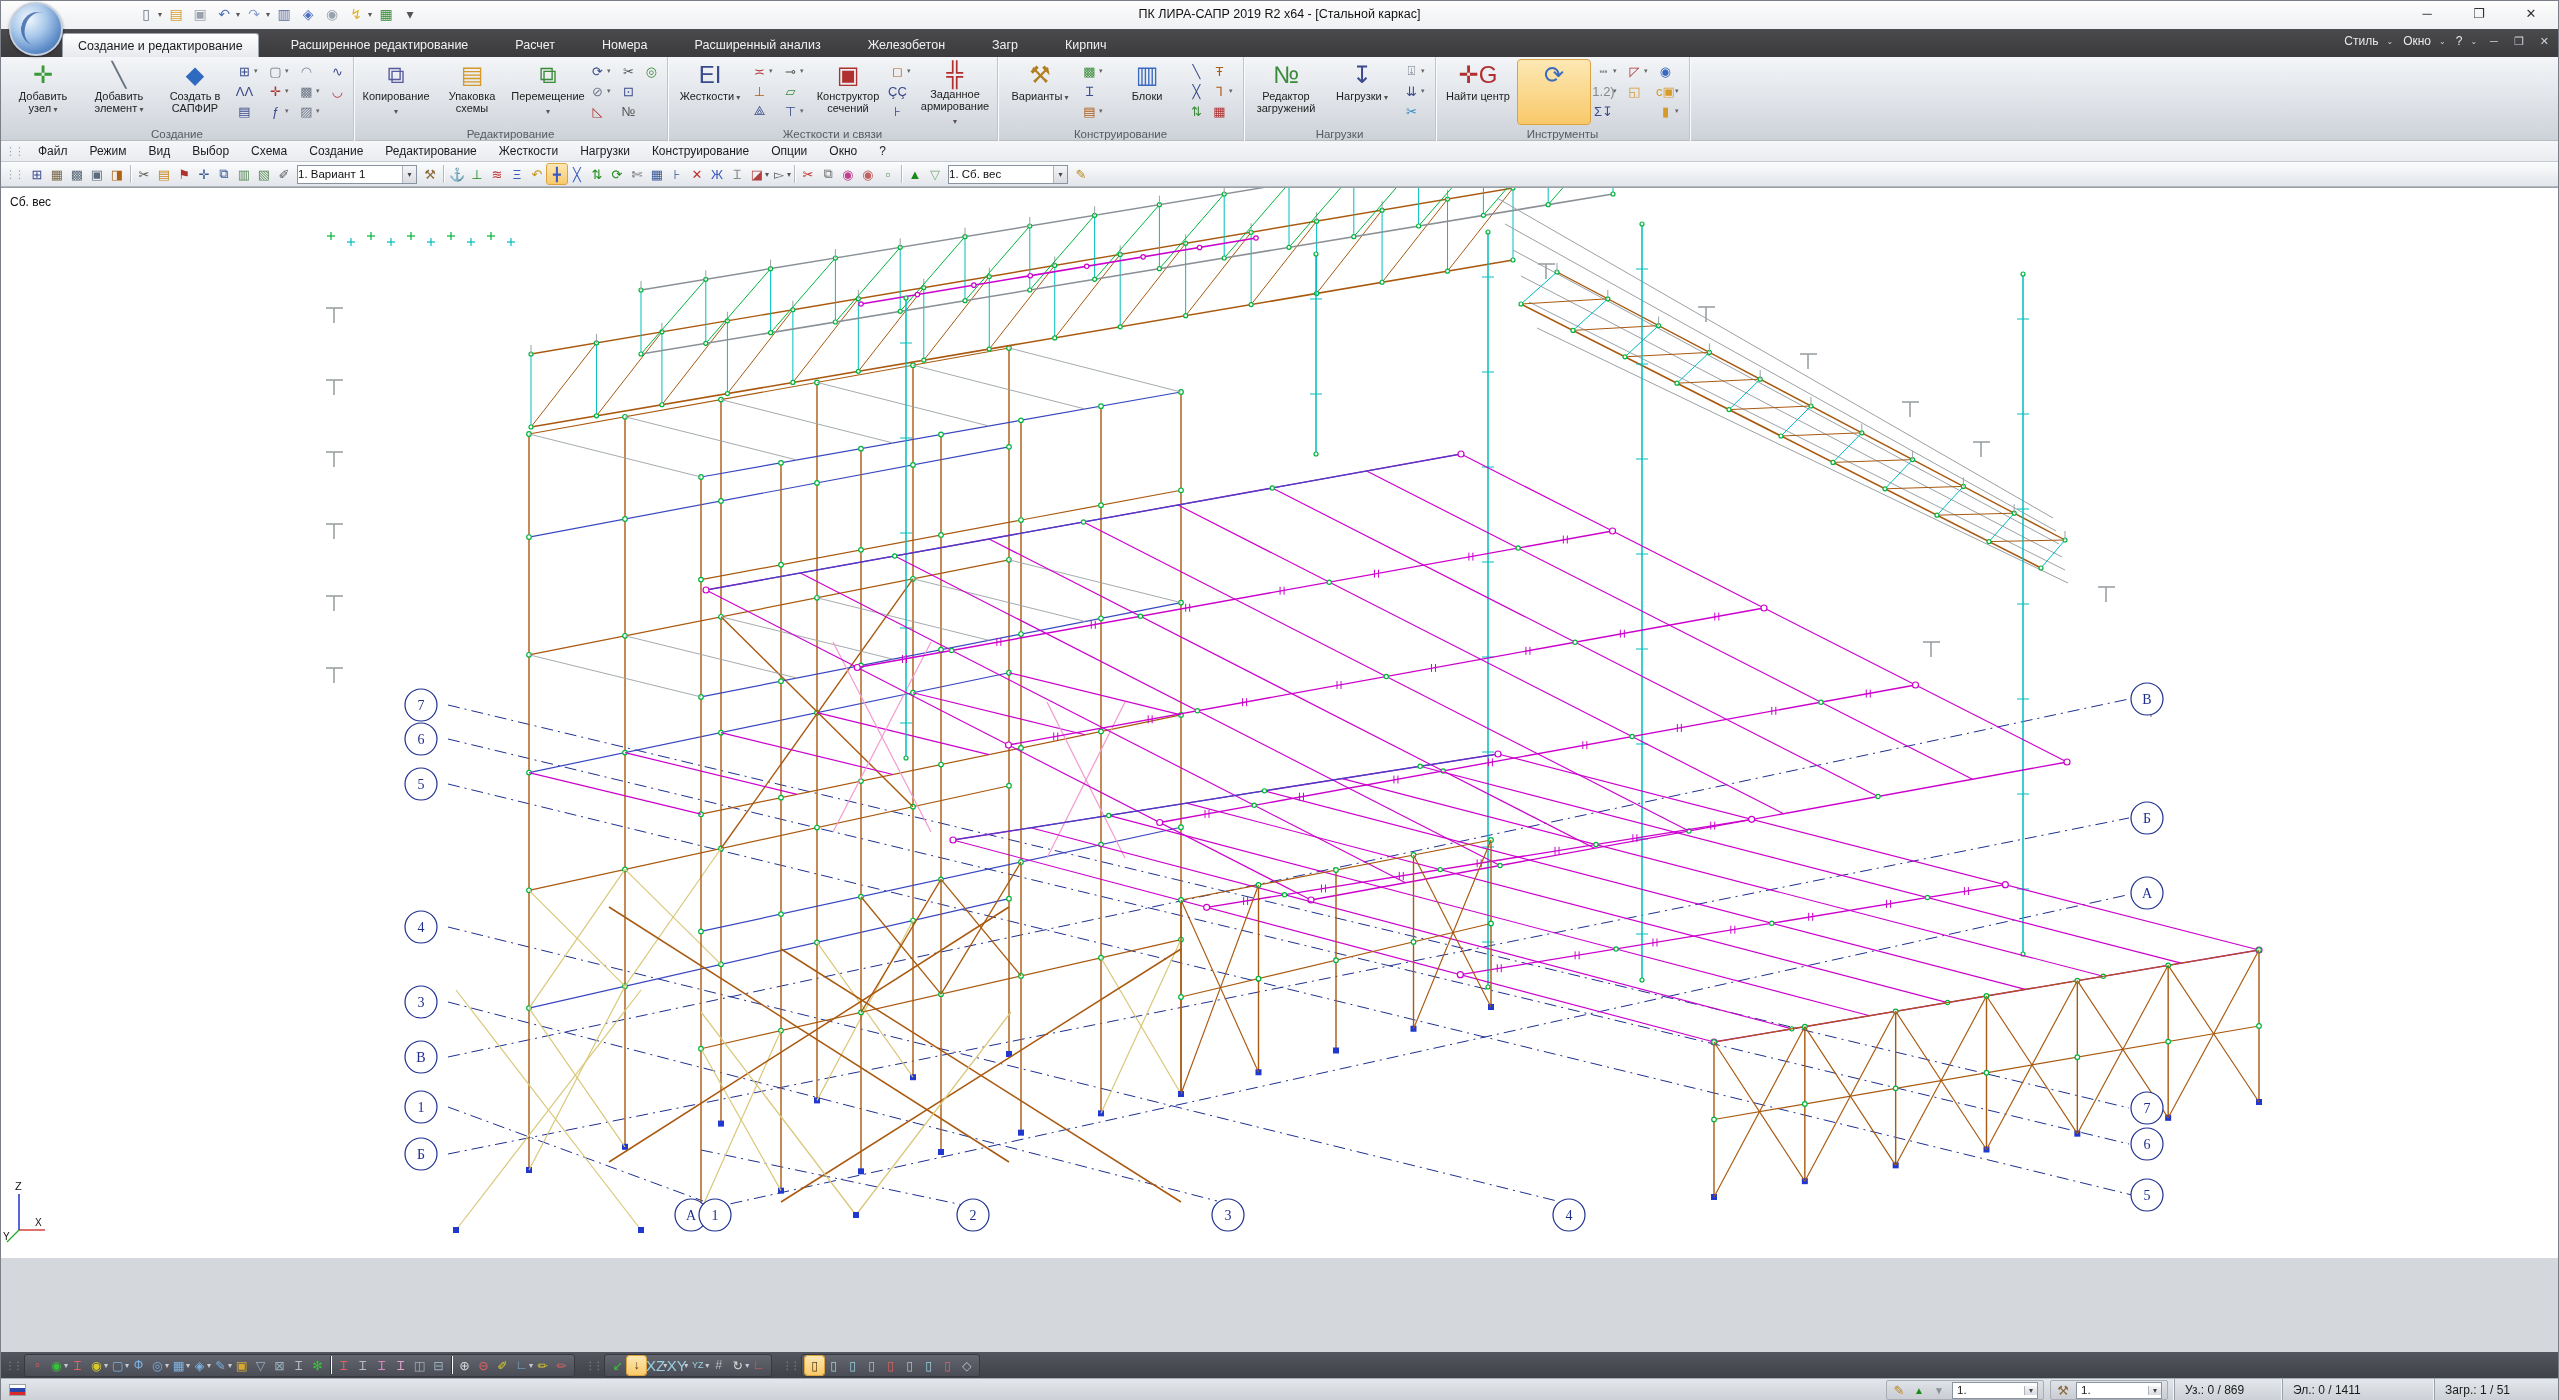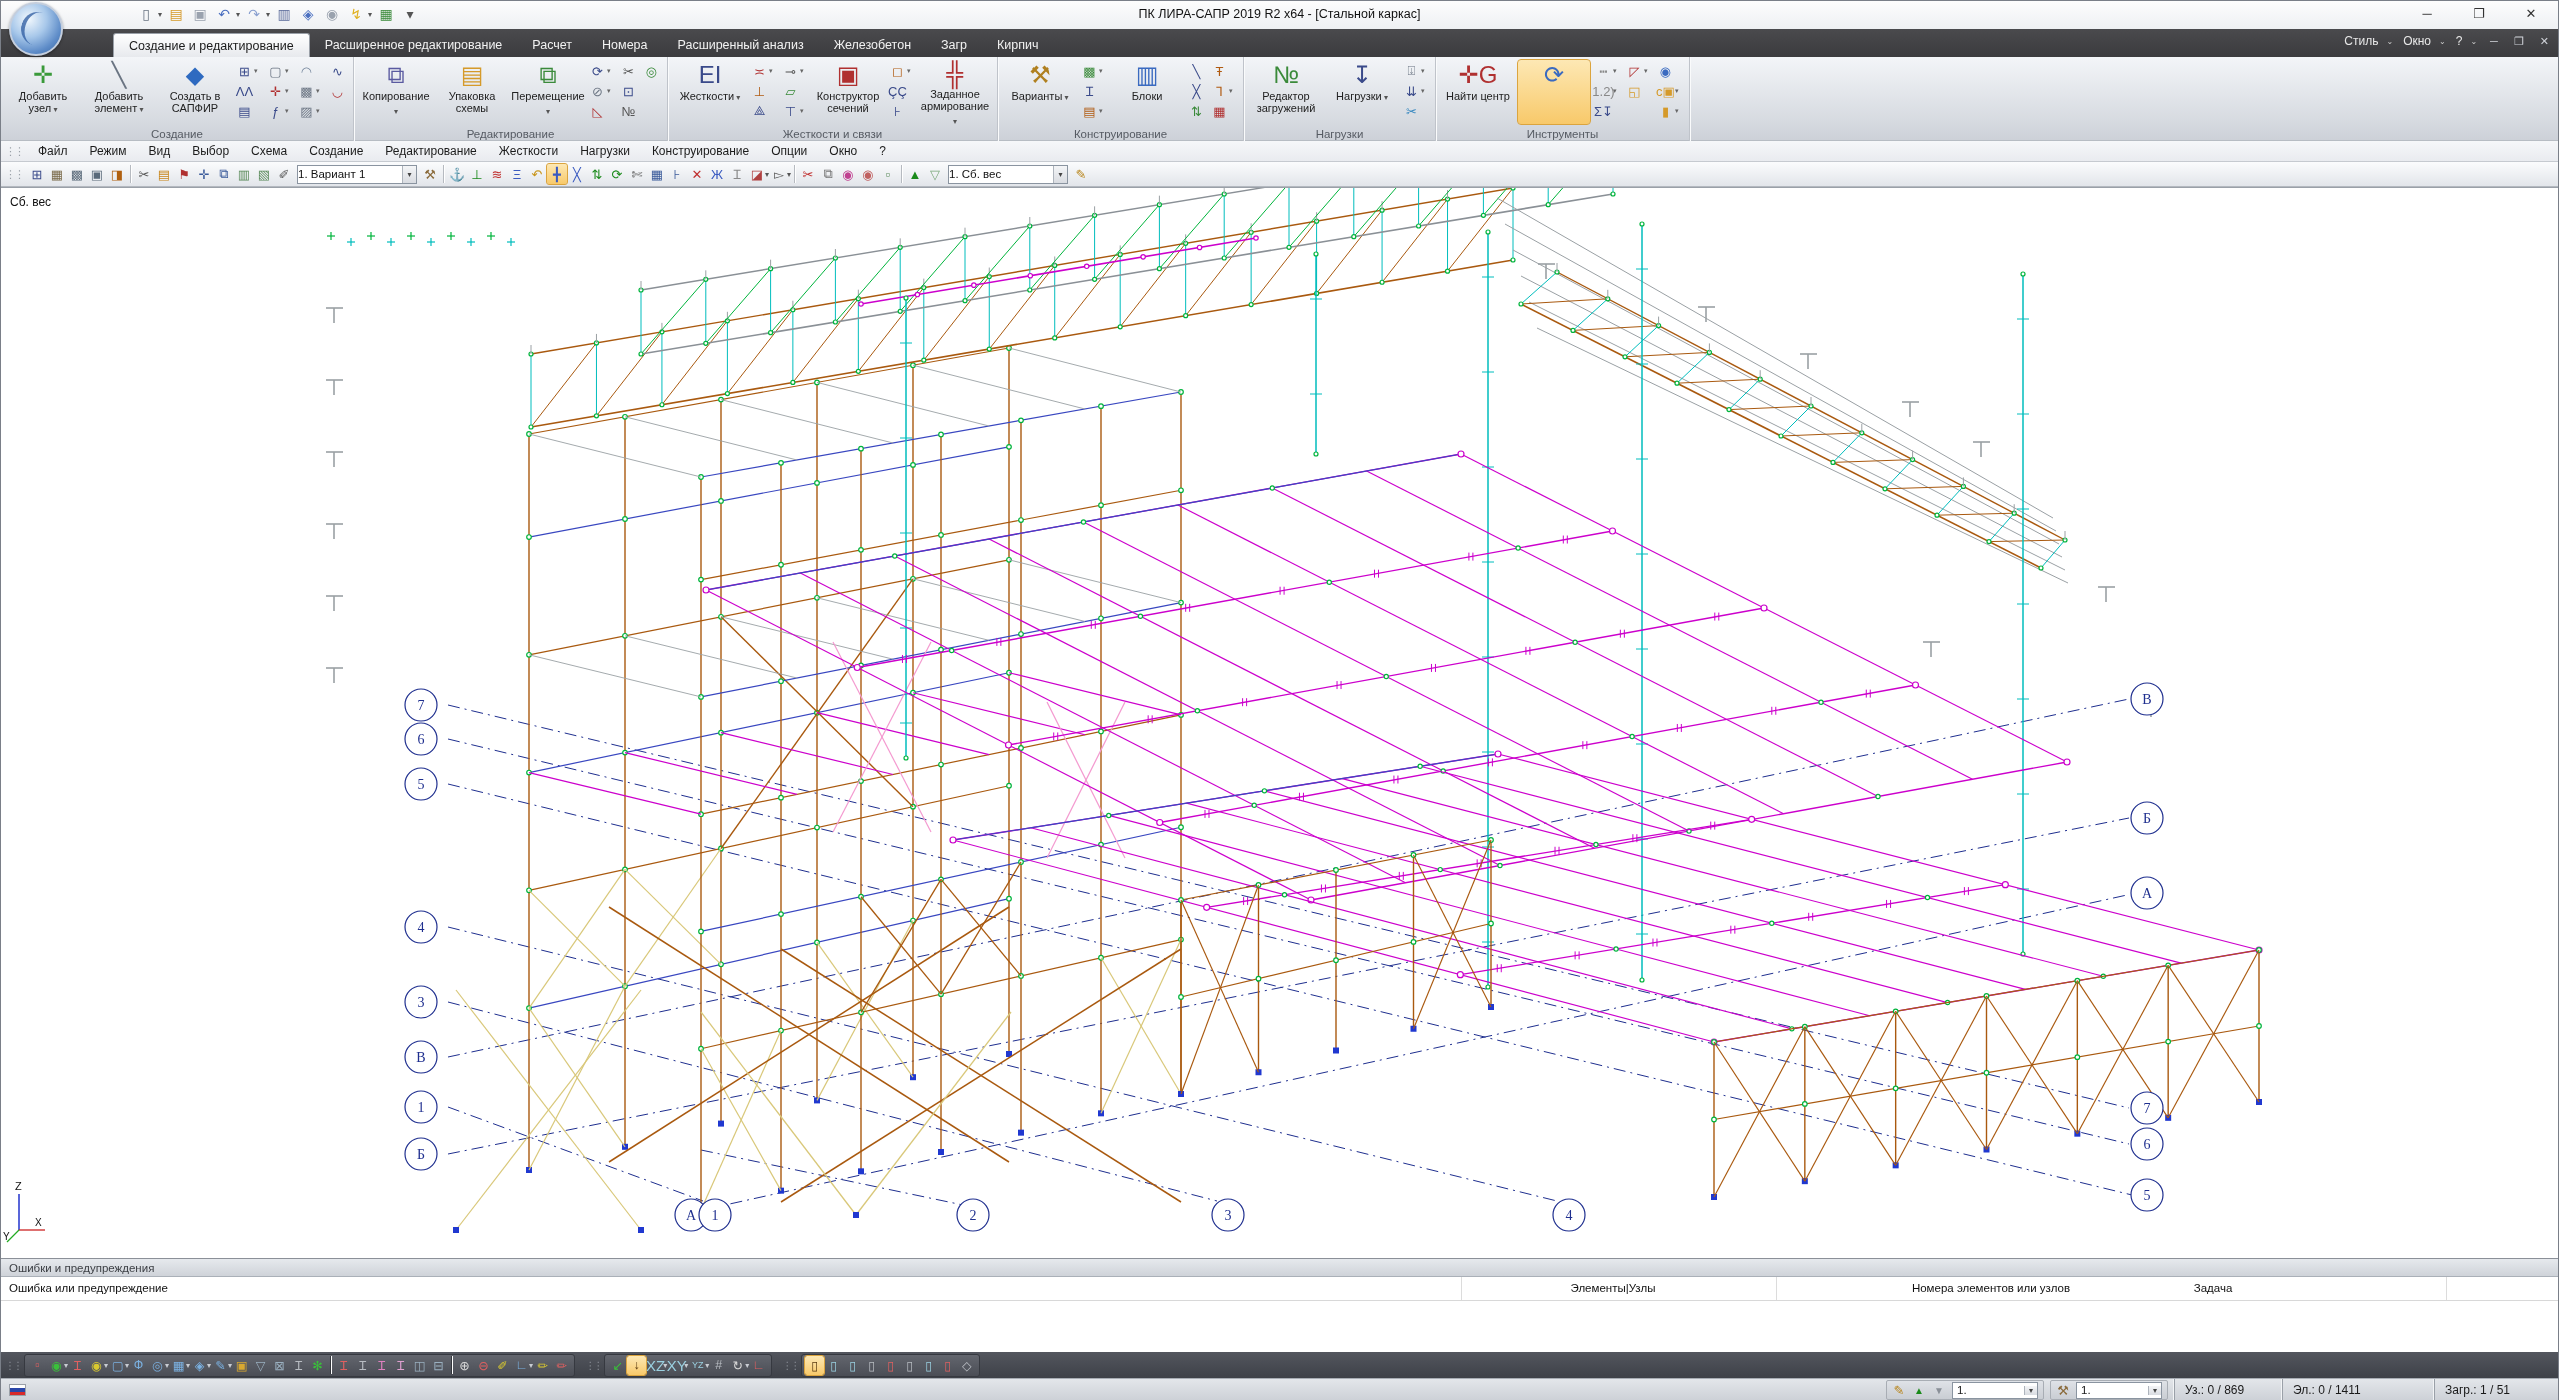--- a/index.html
+++ b/index.html
@@ -13,21 +13,21 @@
   .qarr { font-size:8px; color:#555; margin-left:-2px; }
   #win-title { position:absolute; left:0; right:0; top:6px; text-align:center; font-size:12.5px; color:#111; }
   #win-btns { position:absolute; right:10px; top:2px; display:flex; gap:18px; }
   .wbtn { width:34px; height:20px; display:flex; align-items:center; justify-content:center; font-size:13px; color:#333; }
 
   
   #tabstrip { position:absolute; left:0; top:28px; width:100%; height:28px; background:linear-gradient(#4a4a4d,#3b3b3e); display:flex; align-items:flex-end; }
   #logo { position:absolute; left:8px; top:1px; width:54px; height:54px; border-radius:50%; z-index:20;
           background:radial-gradient(circle at 35% 30%, #f2f8fd, #a8c8ea 38%, #5e8cc8 70%, #31609f); border:2px solid #c4cedd; box-shadow:0 1px 3px rgba(0,0,0,.4); }
   #logo::after { content:""; position:absolute; left:10px; top:8px; width:30px; height:34px; border-left:4px solid #2c5aa0; border-radius:50%; transform:rotate(18deg); opacity:.75; }
-  #tabs { display:flex; margin-left:112px; height:24px; }
+  #tabs { display:flex; margin-left:61px; height:24px;gap:17px; }
   .tab { padding:0 15px; display:flex; align-items:center; font-size:12.5px; color:#f2f2f2; white-space:nowrap; }
   .tab.active { background:linear-gradient(#ffffff,#e7e9ed); color:#1a1a1a; border-radius:3px 3px 0 0; border:1px solid #9aa0a8; border-bottom:none; }
   #tabstrip-right { position:absolute; right:6px; top:33px; display:flex; align-items:center; gap:10px; font-size:12px; color:#e8e8e8; }
   .ts-item { display:flex; align-items:center; gap:8px; }
   .ts-caret { font-size:8px; color:#cfcfcf; }
   .mini-wbtn { font-size:11px; color:#cfd2d8; padding:0 3px; }
 
   
   #ribbon { position:absolute; left:0; top:56px; width:100%; height:84px; background:linear-gradient(#f3f5f8,#d6dae0 78%,#cdd1d8); border-bottom:1px solid #b7bcc3; display:flex; }
   .rgroup { position:relative; height:84px; padding:3px 6px 16px 6px; display:flex; align-items:flex-start; gap:4px; border-right:1px solid #bfc3ca; box-shadow:1px 0 0 #fafbfc; }
@@ -1273,33 +1273,20 @@
         <text x="2146" y="1198" text-anchor="middle" font-size="14" font-family="Liberation Serif, serif" fill="#1f2f8f">5</text>
         <line x1="18" y1="1228" x2="18" y2="1192" stroke="#2233cc" stroke-width="1.5" fill="none"></line>
         <line x1="18" y1="1228" x2="44" y2="1228" stroke="#cc2222" stroke-width="1.3" fill="none"></line>
         <line x1="18" y1="1228" x2="6" y2="1240" stroke="#22aa22" stroke-width="1.3" fill="none"></line>
         <text x="14" y="1188" font-size="11" fill="#111">Z</text>
         <text x="2" y="1238" font-size="10" fill="#111">Y</text>
         <text x="34" y="1224" font-size="10" fill="#111">X</text>
       </svg>
   </div>
 
-  <div id="errorpanel">
-    <div id="ep-title">Ошибки и предупреждения</div>
-    <div id="ep-head">
-        <span class="ep-col" style="left: 8px;">Ошибка или предупреждение</span>
-        <span class="ep-col" style="left: 1452px; width: 320px; text-align: center;">Элементы|Узлы</span>
-        <span class="ep-col" style="left: 1830px; width: 320px; text-align: center;">Номера элементов или узлов</span>
-        <span class="ep-col" style="left: 2052px; width: 320px; text-align: center;">Задача</span>
-        <span class="ep-sep" style="left: 1460px;"></span>
-        <span class="ep-sep" style="left: 1775px;"></span>
-        <span class="ep-sep" style="left: 2445px;"></span>
-      </div>
-    <div id="ep-body"></div>
-  </div>
 
   <div id="toolbar2">
       <span class="t2grip">⋮⋮</span>
       <div class="t2panel">
         <span class="ic" style="color: rgb(224, 96, 96);">▫</span>
         <span class="ic" style="color: rgb(58, 192, 58);">◉</span>
         <span class="qarr" style="color: rgb(200, 204, 210);">▾</span>
         <span class="ic" style="color: rgb(224, 96, 96);">Ɪ</span>
         <span class="ic" style="color: rgb(216, 200, 48);">◉</span>
         <span class="qarr" style="color: rgb(200, 204, 210);">▾</span>

